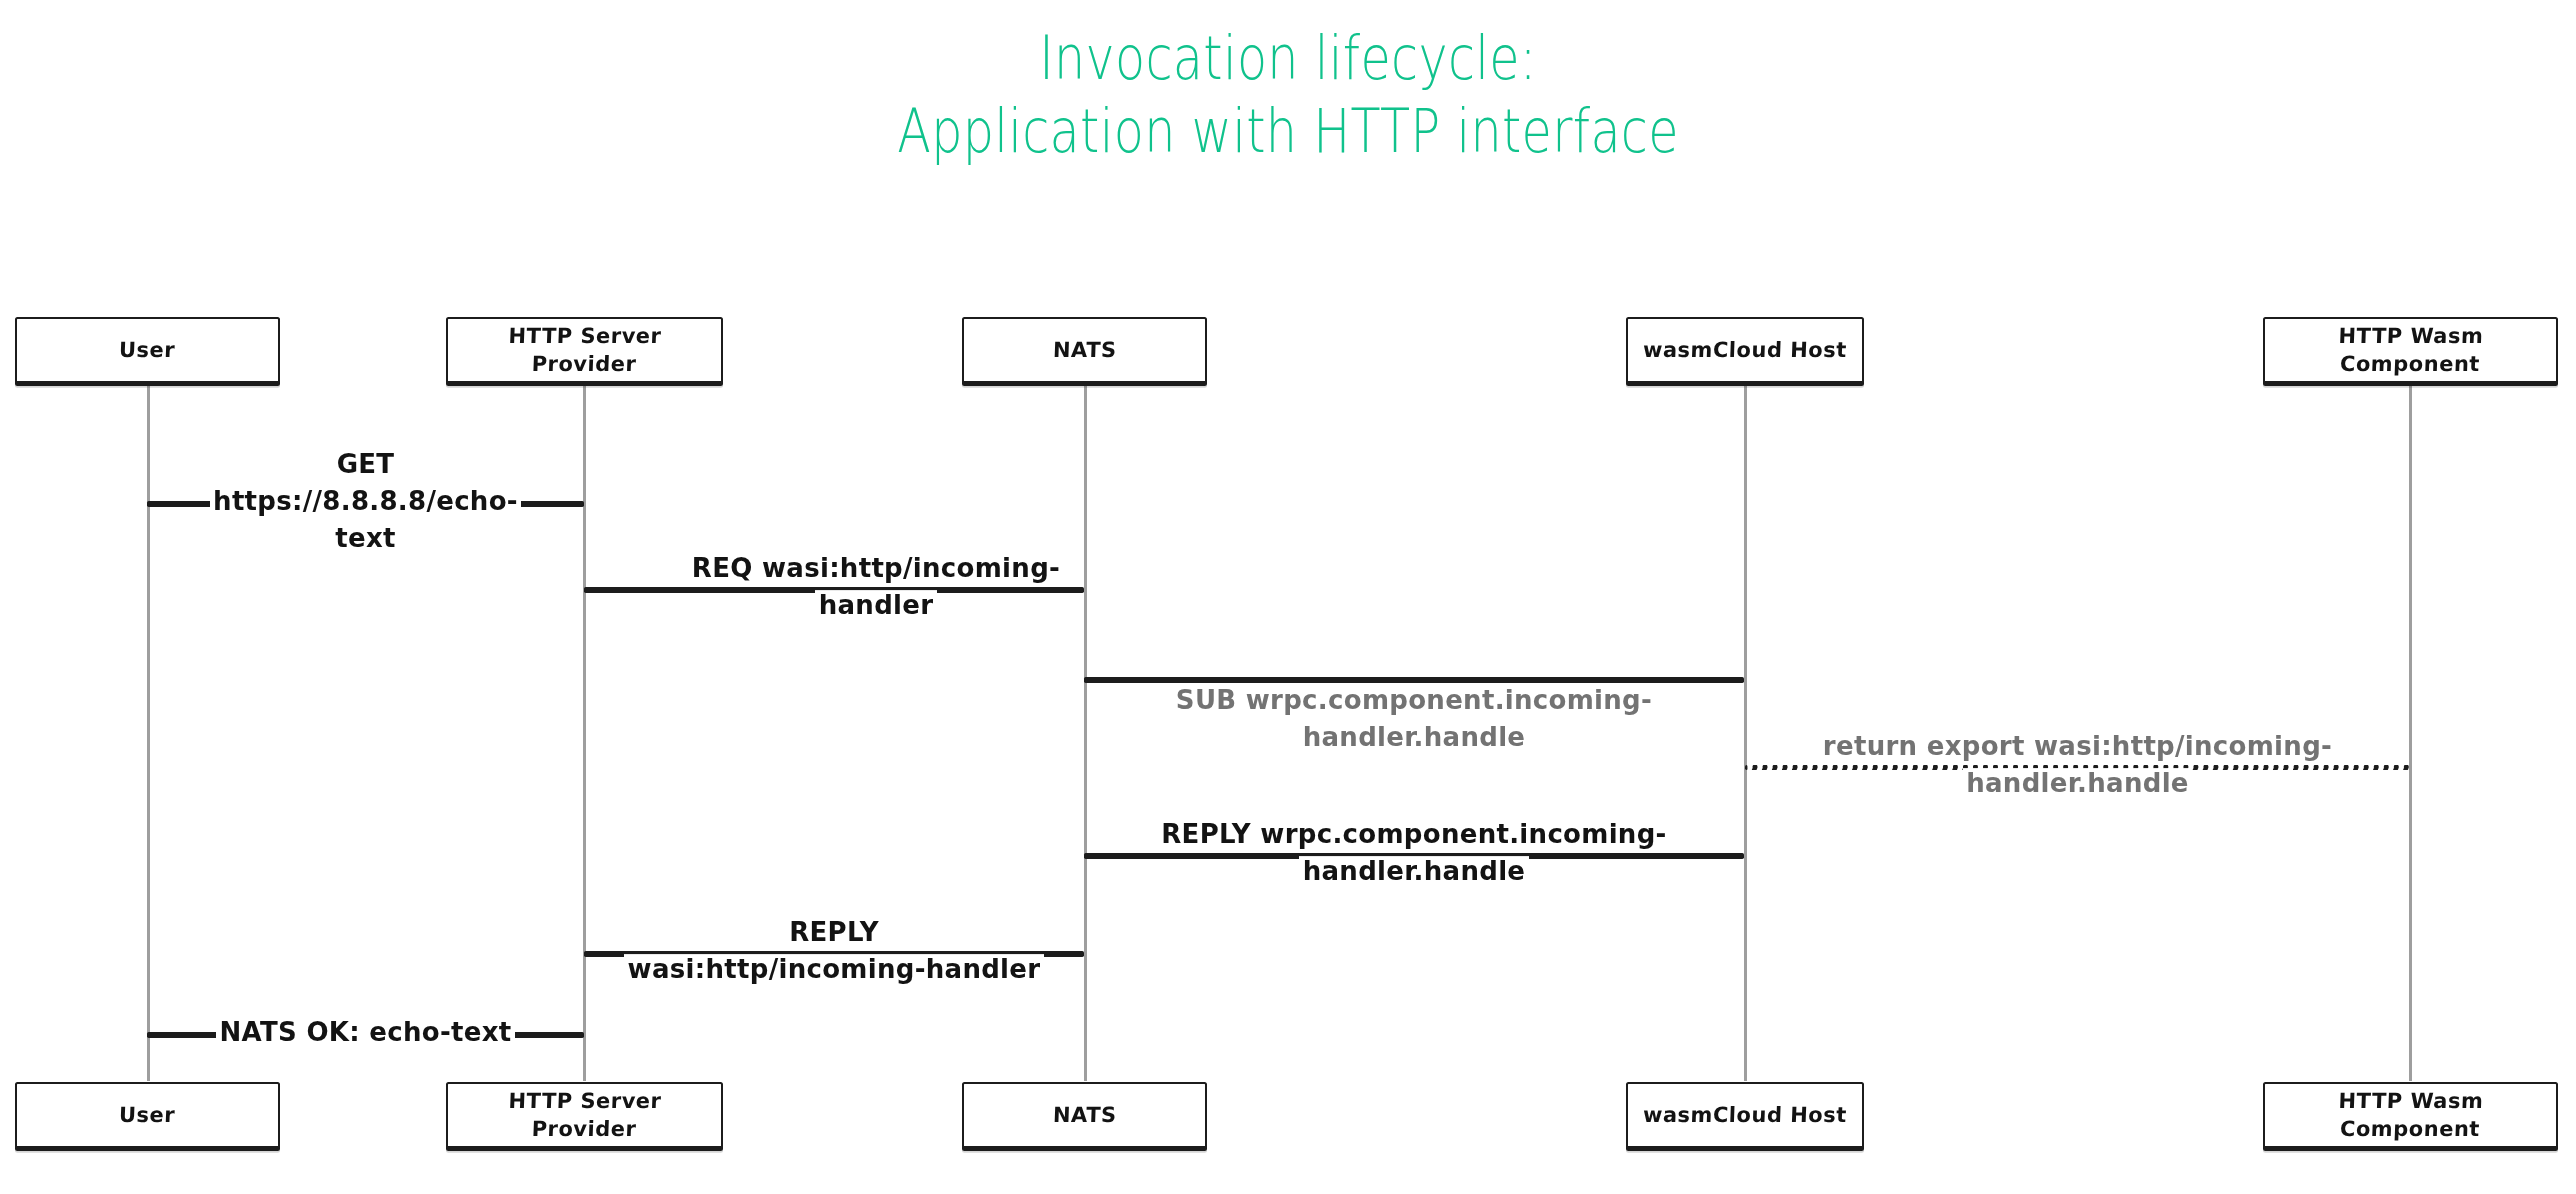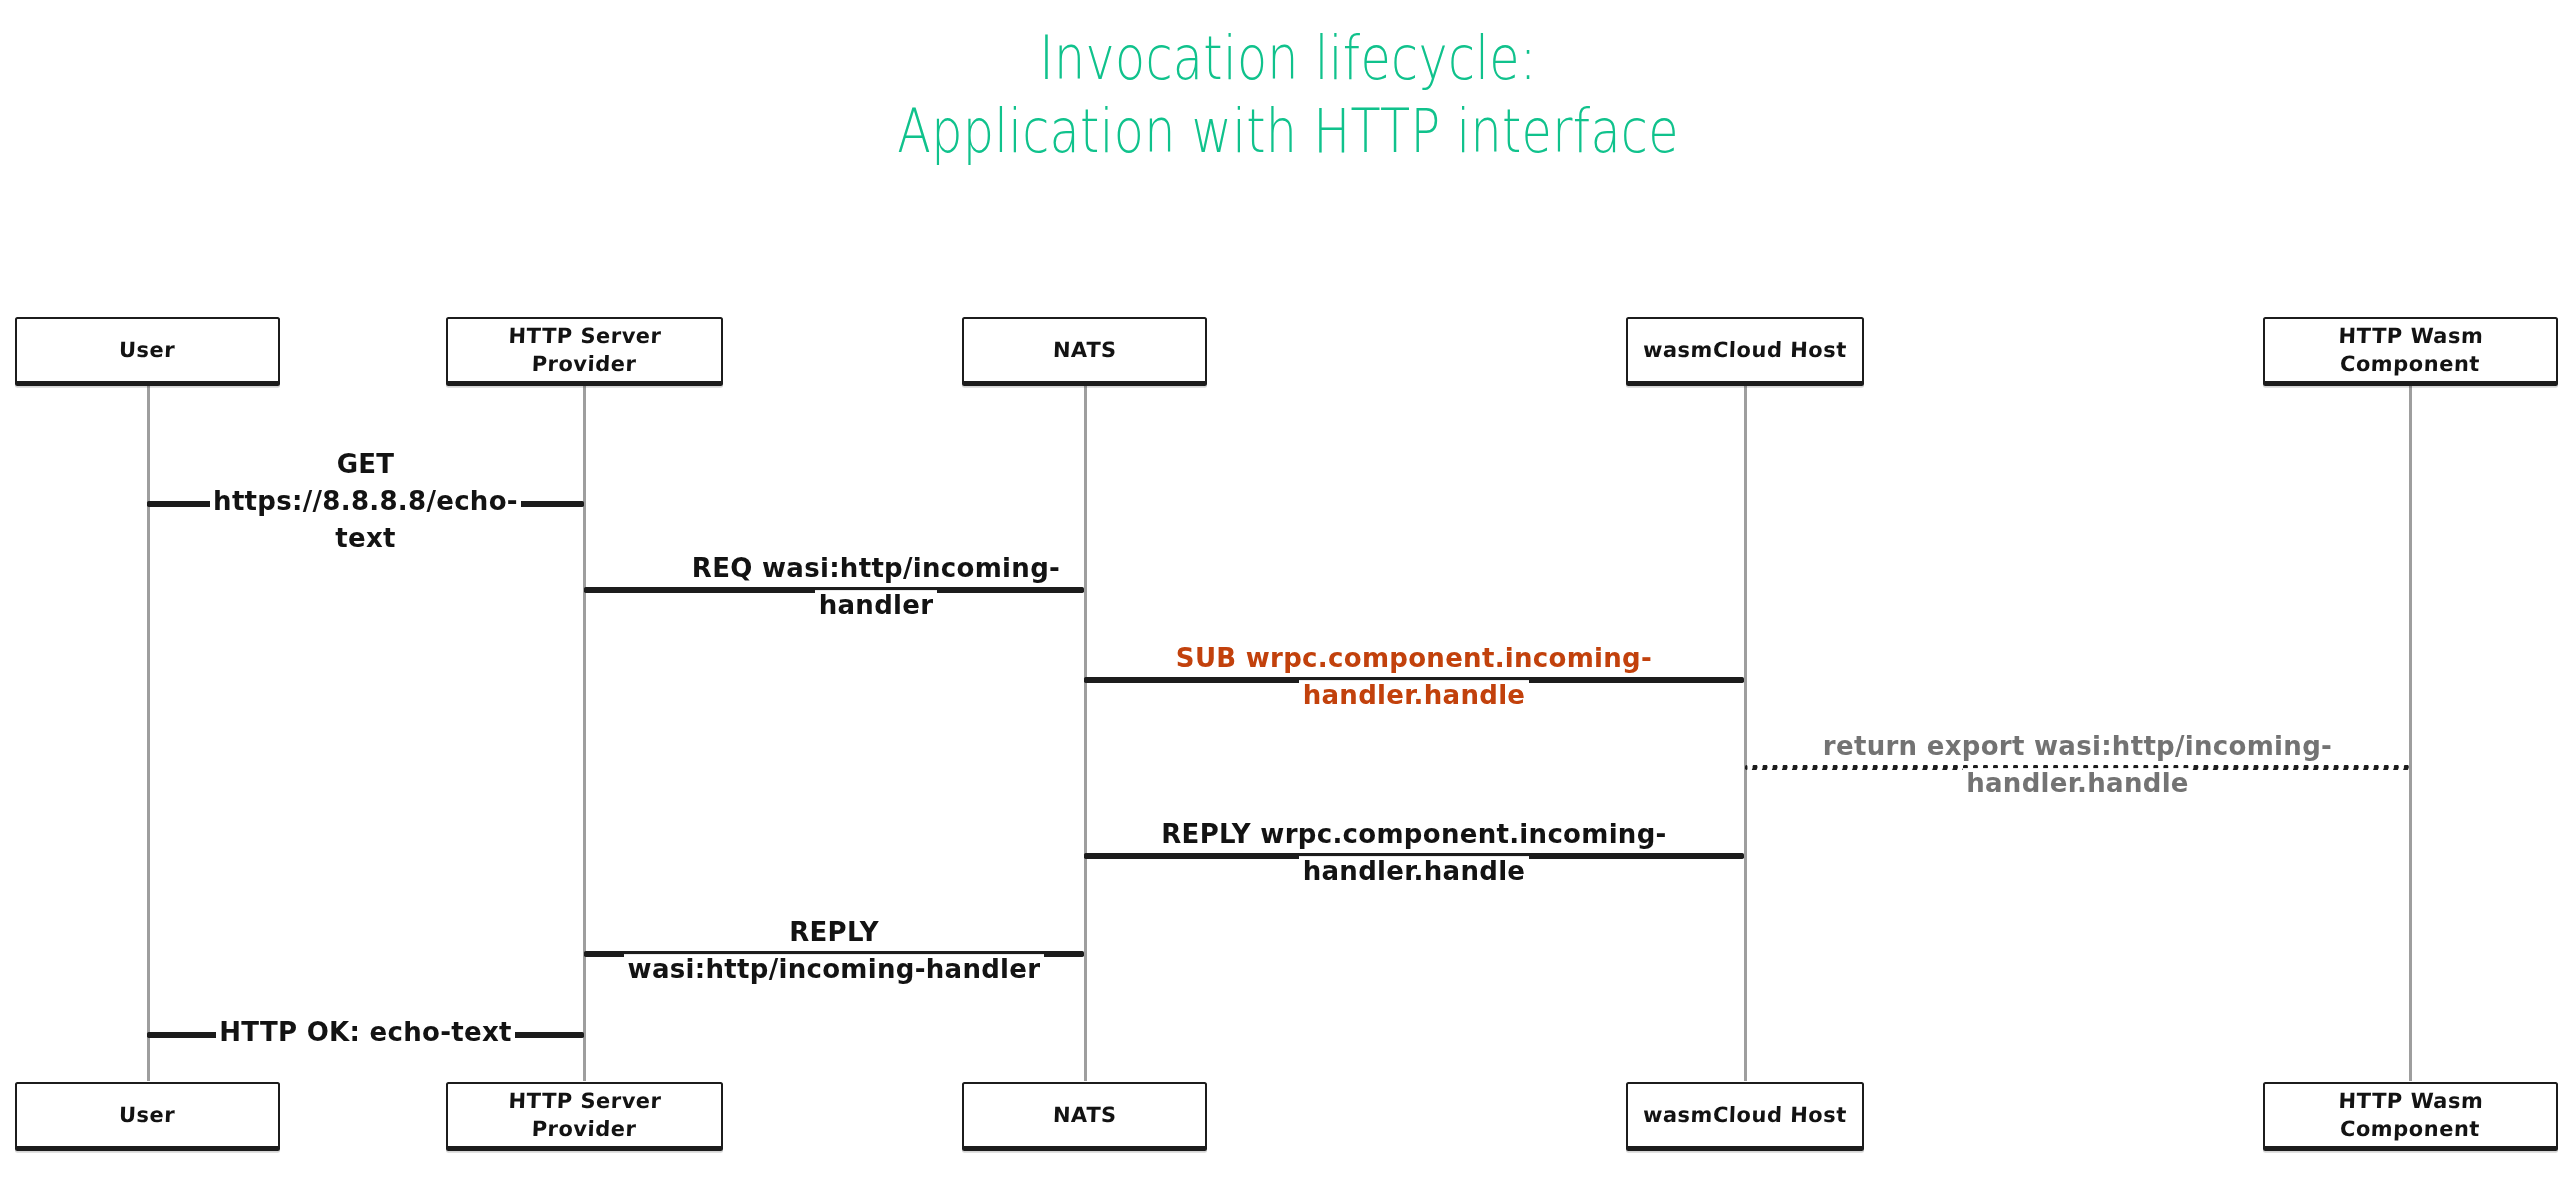--- a/index.html
+++ b/index.html
@@ -158,41 +158,41 @@
 https://8.8.8.8/echo-
 text</span></div>
       </div>
       <div class="msg" style="left: 584px; top: 587px; width: 500px;">
         <div class="msg-line" style="width: 500px; background: rgb(28, 28, 28);"></div>
         <div class="msg-label" style="width: 500px; color: rgb(19, 19, 19); margin-left: 42px;"><span style="background: rgb(255, 255, 255);">REQ wasi:http/incoming-
 handler</span></div>
       </div>
       <div class="msg" style="left: 1084px; top: 677px; width: 660px;">
         <div class="msg-line" style="width: 660px; background: rgb(28, 28, 28);"></div>
-        <div class="msg-label" style="width: 660px; color: #c2410c;"><span style="background: rgb(255, 255, 255);">SUB wrpc.component.incoming-
+        <div class="msg-label" style="width: 660px; color: #737373; margin-top: 42px;"><span style="background: rgb(255, 255, 255);">SUB wrpc.component.incoming-
 handler.handle</span></div>
       </div>
       <div class="msg" style="left: 1745px; top: 765px; width: 665px;">
         <div class="msg-line dotted" style="width: 665px; border-top-color: rgb(28, 28, 28);"></div>
         <div class="msg-label" style="width: 665px; color: #737373;"><span style="background: rgb(255, 255, 255);">return export wasi:http/incoming-
 handler.handle</span></div>
       </div>
       <div class="msg" style="left: 1084px; top: 853px; width: 660px;">
         <div class="msg-line" style="width: 660px; background: rgb(28, 28, 28);"></div>
         <div class="msg-label" style="width: 660px; color: rgb(19, 19, 19);"><span style="background: rgb(255, 255, 255);">REPLY wrpc.component.incoming-
 handler.handle</span></div>
       </div>
       <div class="msg" style="left: 584px; top: 951px; width: 500px;">
         <div class="msg-line" style="width: 500px; background: rgb(28, 28, 28);"></div>
         <div class="msg-label" style="width: 500px; color: rgb(19, 19, 19);"><span style="background: rgb(255, 255, 255);">REPLY
 wasi:http/incoming-handler</span></div>
       </div>
       <div class="msg" style="left: 147px; top: 1032px; width: 437px;">
         <div class="msg-line" style="width: 437px; background: rgb(28, 28, 28);"></div>
-        <div class="msg-label" style="width: 437px; color: rgb(19, 19, 19);"><span style="background: rgb(255, 255, 255);">HTTP OK: echo-text</span></div>
+        <div class="msg-label" style="width: 437px; color: rgb(19, 19, 19);"><span style="background: rgb(255, 255, 255);">NATS OK: echo-text</span></div>
       </div>
     </div>
   <div id="bottom-boxes">
       <div class="participant-box" style="left: 15px; top: 1082px; width: 265px; height: 69px; border-color: rgb(28, 28, 28);">
         <div class="participant-label" style="color: rgb(19, 19, 19);">User</div>
       </div>
       <div class="participant-box" style="left: 446px; top: 1082px; width: 277px; height: 69px; border-color: rgb(28, 28, 28);">
         <div class="participant-label" style="color: rgb(19, 19, 19);">HTTP Server
 Provider</div>
       </div>

